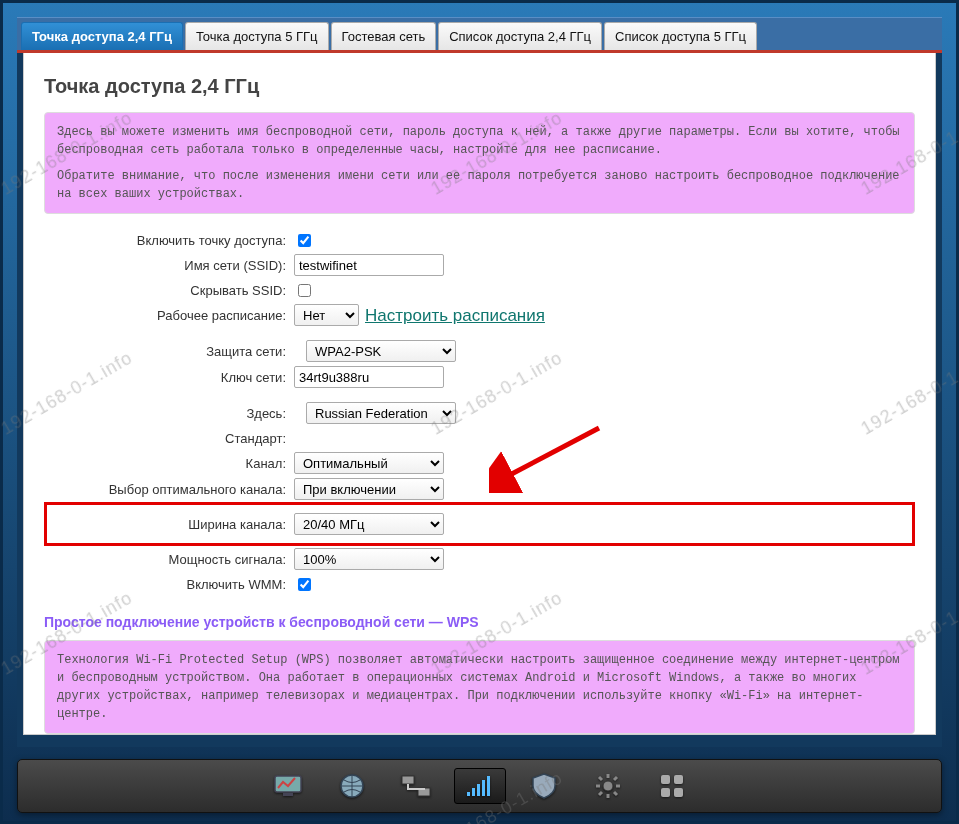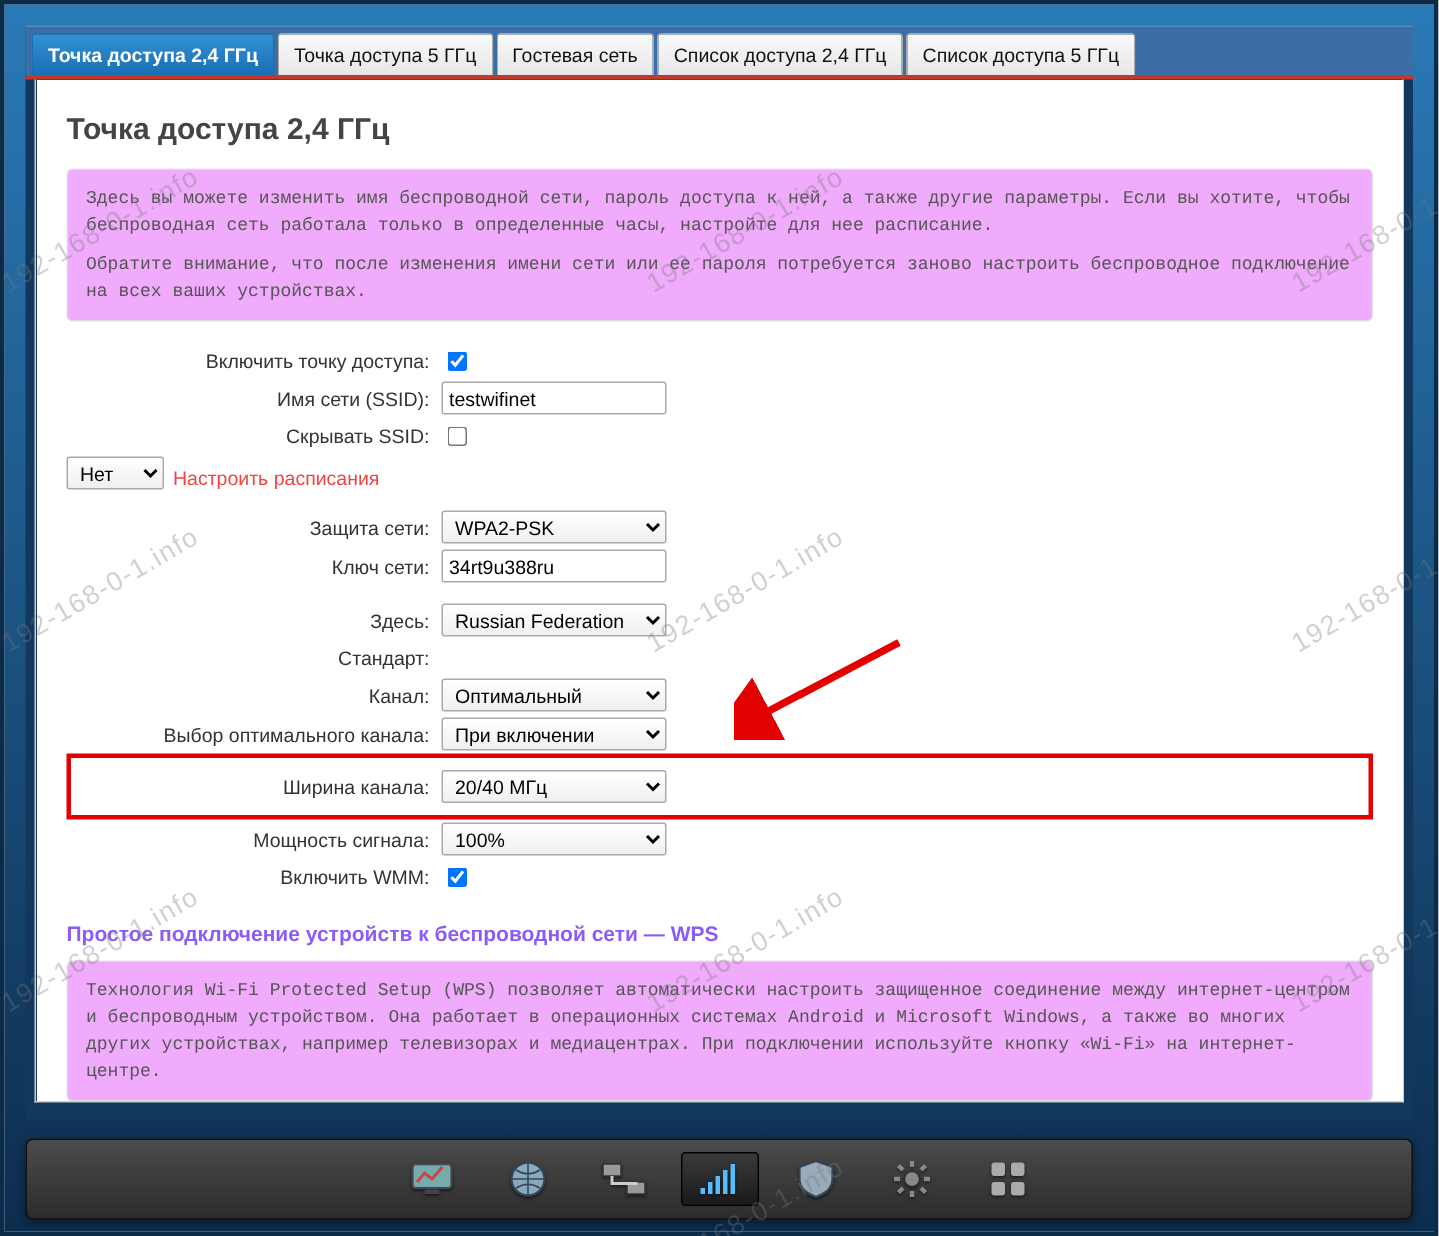--- a/index.html
+++ b/index.html
@@ -93,41 +93,41 @@
     margin-bottom: 14px;
     font-family: Liberation Mono, monospace;
   }
   
   .form-row {
     display: flex;
     align-items: center;
     padding: 2px 0;
     min-height: 24px;
   }
-  .form-row.group-gap { margin-top: 10px; }
+  .form-row.group-gap { margin-top: 10px; gap: 12px; }
   .form-label {
     width: 250px;
     text-align: right;
     padding-right: 8px;
     color: #333;
     font-size: 13px;
   }
   .form-field { flex: 0 0 auto; display:flex; align-items:flex-end; gap:6px;}
   input[type=text].txt, select.sel {
     font-size: 13px;
     padding: 2px 4px;
     border: 1px solid #aaa;
     border-radius: 2px;
     background: linear-gradient(#fff, #f0f0f0);
     height: 22px;
   }
   input[type=text].txt { width: 150px; background:#fff; }
   select.sel { width: 150px; }
   select.sel.short { width: 65px; }
-  a.link { color: #ef4444; cursor:pointer; font-size:13px;}
+  a.link { color: #0f766e; text-decoration: underline; cursor:pointer; font-size:17px;}
   
   .highlight-row {
     border: 3px solid #e20000;
     padding: 6px 0;
     margin: 0 0 0 0;
     position: relative;
   }
   
   .bottom-bar {
     position: absolute;
@@ -212,20 +212,21 @@
             <input class="txt" type="text" value="testwifinet" style="">
           </div>
       </div>
       <div class="form-row">
         <div class="form-label">Скрывать SSID:</div>
         <div class="form-field">
             <input type="checkbox" style="">
           </div>
       </div>
       <div class="form-row">
+        <div class="form-label">Рабочее расписание:</div>
         <div class="form-field">
           <select class="sel short"><option>Нет</option></select>
           <a class="link">Настроить расписания</a>
         </div>
       </div>
 
       <div class="form-row group-gap">
         <div class="form-label">Защита сети:</div>
         <div class="form-field">
             <select class="sel"><option>WPA2-PSK</option></select>

